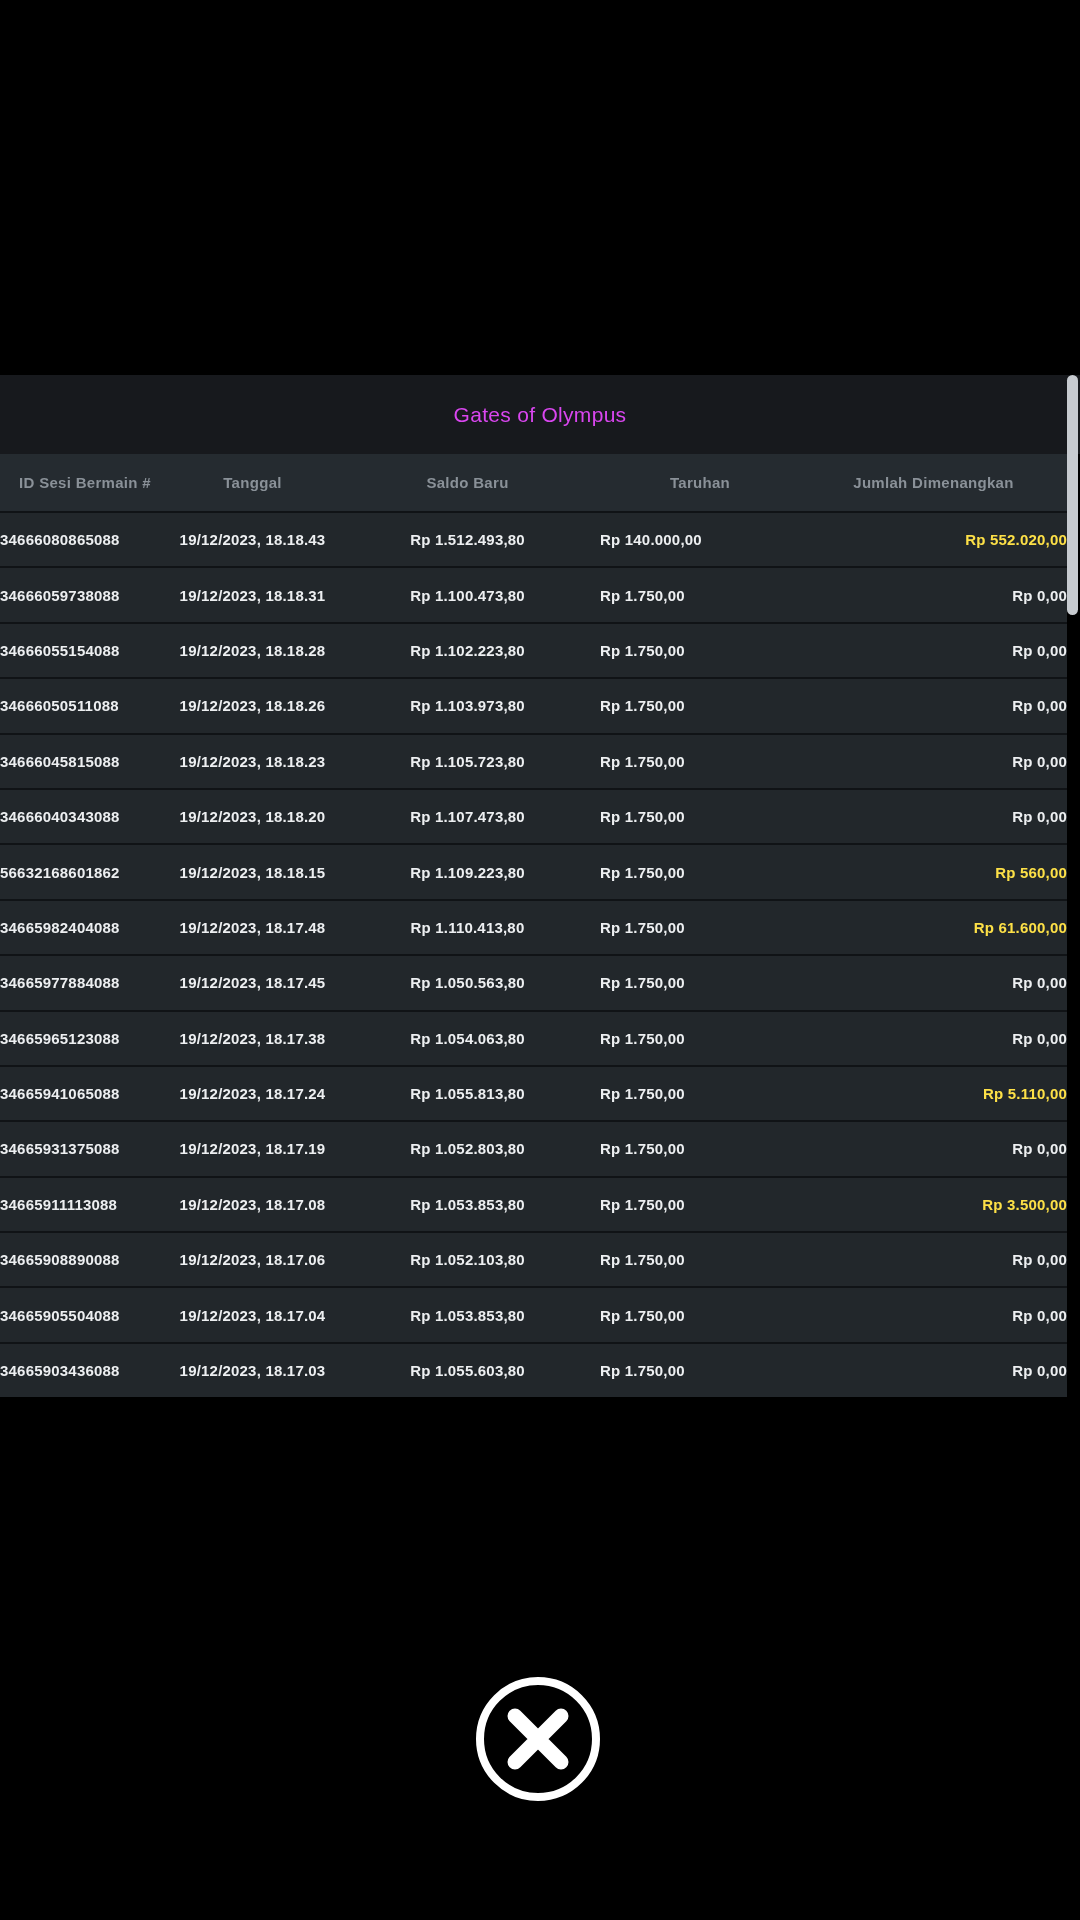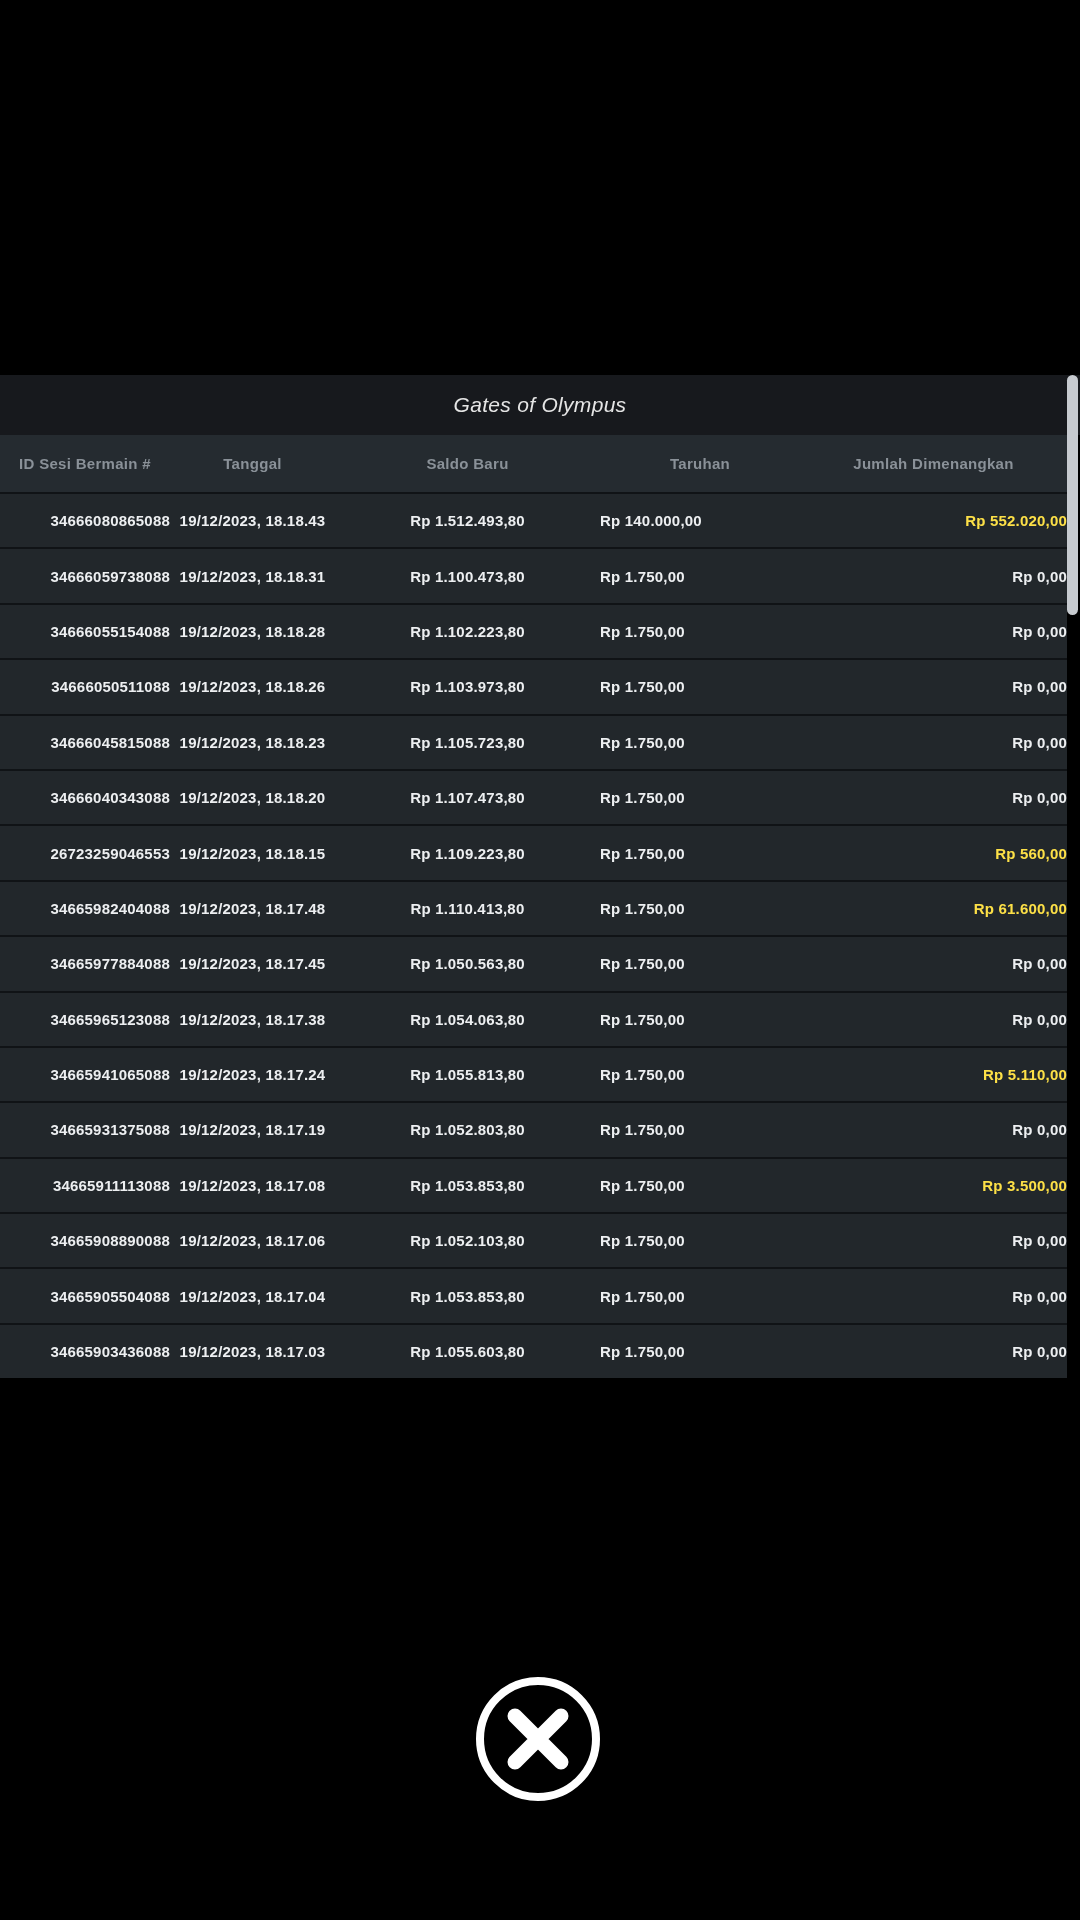--- a/index.html
+++ b/index.html
@@ -9,28 +9,27 @@
     font-family:"Liberation Sans", sans-serif;
     position:relative;
     overflow:hidden;
   }
   .modal{
     position:absolute;
     top:375px;left:0;
     width:1080px;
   }
   .title-bar{
-    height:60px;
+    height:79px;
     background:#17191d;
     display:flex;align-items:center;justify-content:center;
-    color:#e5e5e5;
+    color:#d946ef;
     font-size:21px;
     font-weight:500;
     letter-spacing:.3px;
-    font-style:italic;
   }
   table.history{
     width:1067px;
     border-collapse:collapse;
     table-layout:fixed;
     font-size:15px;
   }
   table.history thead th{
     height:57px;
     background:#252b30;
@@ -45,21 +44,21 @@
     background:#22272b;
     border-top:2px solid #101316;
     padding:0;
     color:#edeff1;
     font-weight:600;
     letter-spacing:.2px;
     white-space:nowrap;
     overflow:hidden;
   }
   td.cell-id{
-    text-align:right;
+    text-align:left;
     padding-left:8px;
     color:#5e656d;
     font-weight:400;
     letter-spacing:1px;
   }
   td.cell-date{text-align:center;}
   td.cell-balance{text-align:center;}
   td.cell-bet{}
   td.cell-win{
     text-align:right;
@@ -158,21 +157,21 @@
 
         <tr>
           <td class="cell-id">34666040343088</td>
           <td class="cell-date">19/12/2023, 18.18.20</td>
           <td class="cell-balance">Rp 1.107.473,80</td>
           <td class="cell-bet">Rp 1.750,00</td>
           <td class="cell-win">Rp 0,00</td>
         </tr>
 
         <tr>
-          <td class="cell-id">26723259046553</td>
+          <td class="cell-id">56632168601862</td>
           <td class="cell-date">19/12/2023, 18.18.15</td>
           <td class="cell-balance">Rp 1.109.223,80</td>
           <td class="cell-bet">Rp 1.750,00</td>
           <td class="cell-win won">Rp 560,00</td>
         </tr>
 
         <tr>
           <td class="cell-id">34665982404088</td>
           <td class="cell-date">19/12/2023, 18.17.48</td>
           <td class="cell-balance">Rp 1.110.413,80</td>

